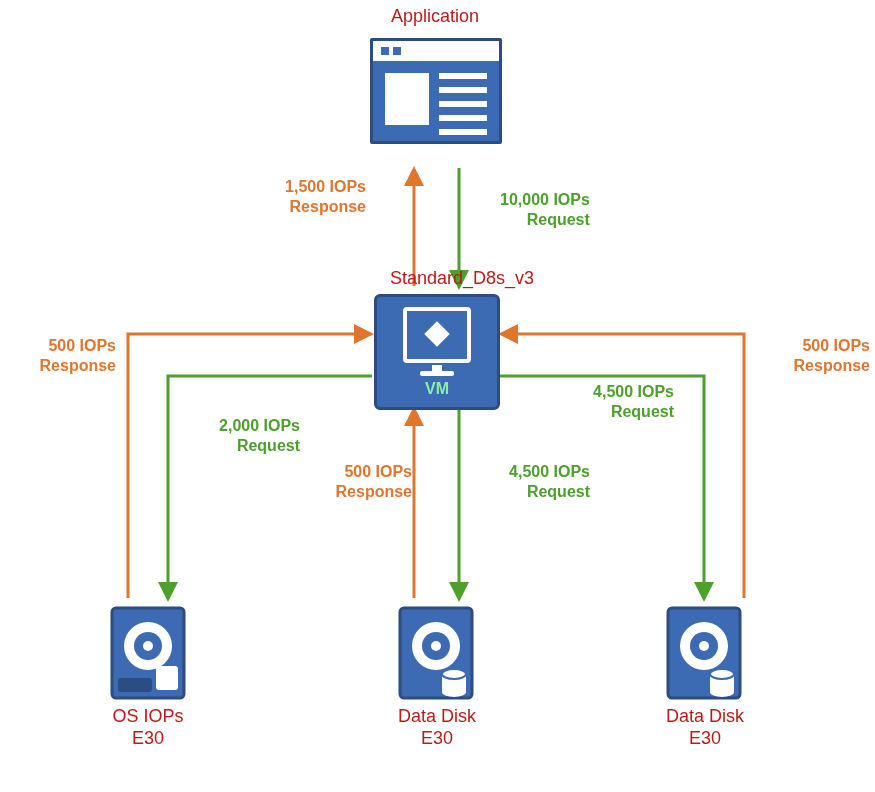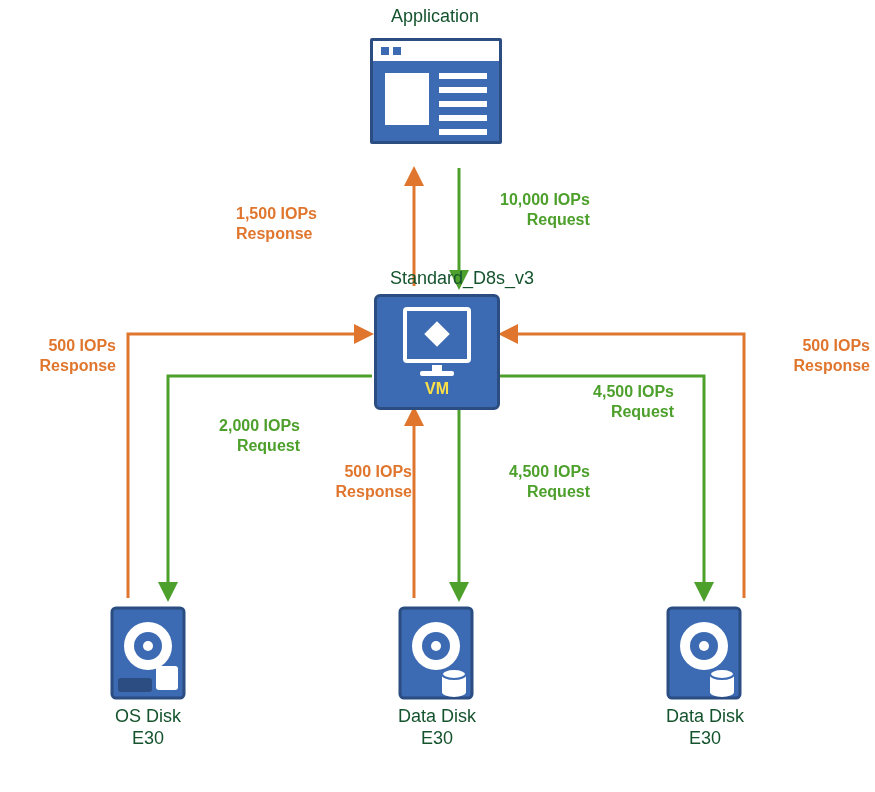--- a/index.html
+++ b/index.html
@@ -8,21 +8,21 @@
     width: 875px;
     height: 792px;
     font-family: "Segoe UI", Arial, sans-serif;
     background: #fff;
     position: relative;
     overflow: hidden;
   }
   .label {
     position: absolute;
     font-size: 18px;
-    color: #14532d;
+    color: #b91c1c;
     text-align: center;
     white-space: nowrap;
   }
   .flow-label {
     position: absolute;
     font-size: 16px;
     font-weight: 700;
     text-align: right;
     line-height: 1.25;
   }
@@ -100,21 +100,21 @@
     transform: translate(-50%, -55%) rotate(45deg);
     background: #fff;
   }
   .vm .stand {
     width: 10px; height: 6px; background: #fff; margin-top: 2px;
   }
   .vm .base {
     width: 34px; height: 5px; background: #fff; border-radius: 2px;
   }
   .vm .caption {
-    color: #fde047;
+    color: #86efac;
     font-weight: 700;
     font-size: 16px;
     margin-top: 4px;
   }
 
   
   .disk {
     position: absolute;
     width: 80px;
     height: 98px;
@@ -187,21 +187,21 @@
   <svg viewBox="0 0 80 98">
     <rect x="4" y="4" width="72" height="90" rx="4" fill="#3d6bb3" stroke="#2b4d82" stroke-width="3"></rect>
     <circle cx="40" cy="42" r="24" fill="#fff"></circle>
     <circle cx="40" cy="42" r="14" fill="#3d6bb3"></circle>
     <circle cx="40" cy="42" r="5" fill="#fff"></circle>
     <rect x="48" y="62" width="22" height="24" rx="3" fill="#fff"></rect>
     <rect x="10" y="74" width="34" height="14" rx="3" fill="#2b4d82"></rect>
   </svg>
 </div>
 <div class="label" style="left:100px; top:706px; width:96px; line-height:1.2;">
-  <span>OS Disk</span><br>
+  <span>OS IOPs</span><br>
   <span>E30</span>
 </div>
 
 <div class="disk" style="left:396px; top:604px;">
   <svg viewBox="0 0 80 98">
     <rect x="4" y="4" width="72" height="90" rx="4" fill="#3d6bb3" stroke="#2b4d82" stroke-width="3"></rect>
     <circle cx="40" cy="42" r="24" fill="#fff"></circle>
     <circle cx="40" cy="42" r="14" fill="#3d6bb3"></circle>
     <circle cx="40" cy="42" r="5" fill="#fff"></circle>
 
@@ -230,21 +230,21 @@
 </div>
 <div class="label" style="left:650px; top:706px; width:110px; line-height:1.2;">
   <span>Data Disk</span><br>
   <span>E30</span>
 </div>
 
 <div class="flow-label green" style="left:500px; top:190px;">
   <span>10,000 IOPs</span><br>
   <span>Request</span>
 </div>
-<div class="flow-label orange" style="left:236px; top:204px; text-align:left; width:130px;">
+<div class="flow-label orange" style="left:236px; top:177px; text-align:right; width:130px;">
   <span>1,500 IOPs</span><br>
   <span>Response</span>
 </div>
 
 <div class="flow-label orange" style="left:6px; top:336px; width:110px;">
   <span>500 IOPs</span><br>
   <span>Response</span>
 </div>
 <div class="flow-label green" style="left:180px; top:416px; width:120px;">
   <span>2,000 IOPs</span><br>

